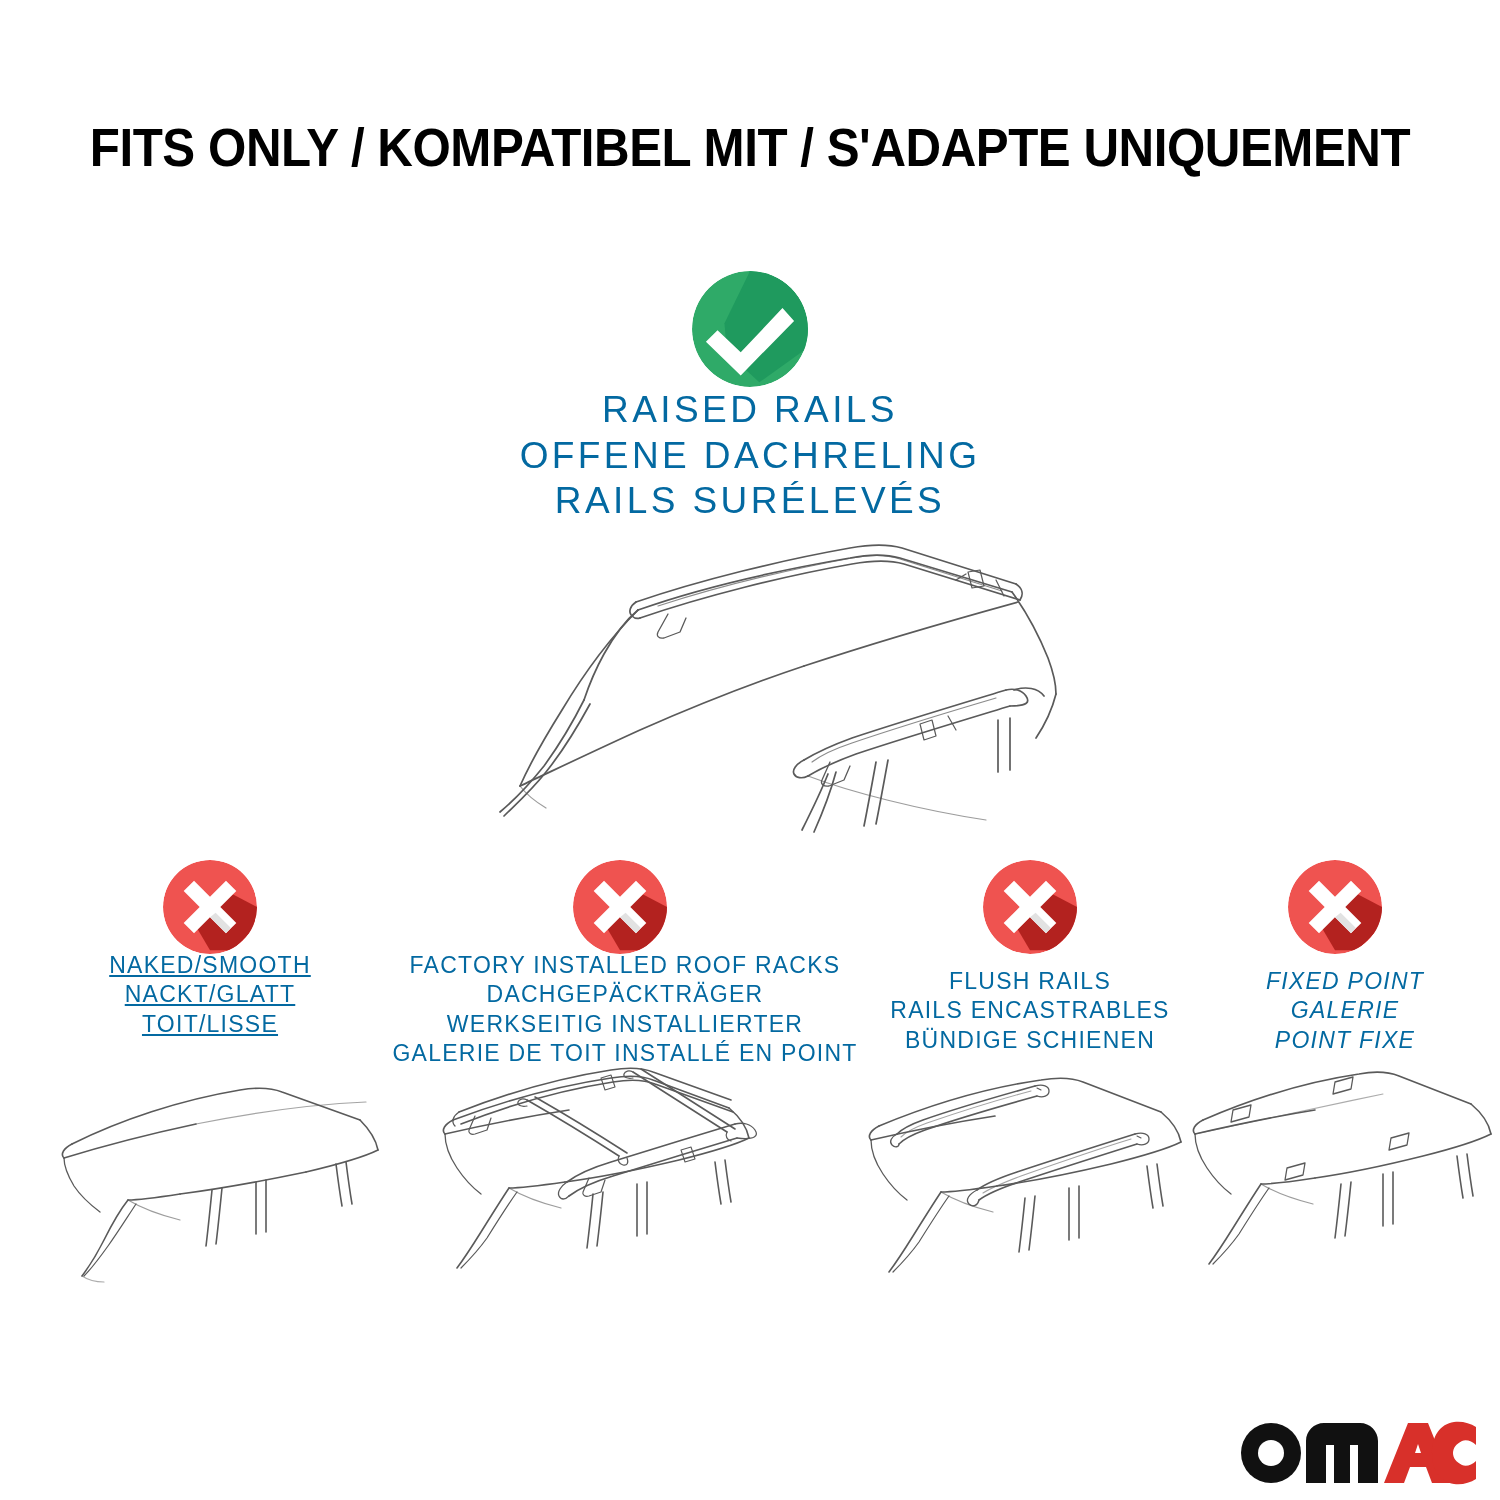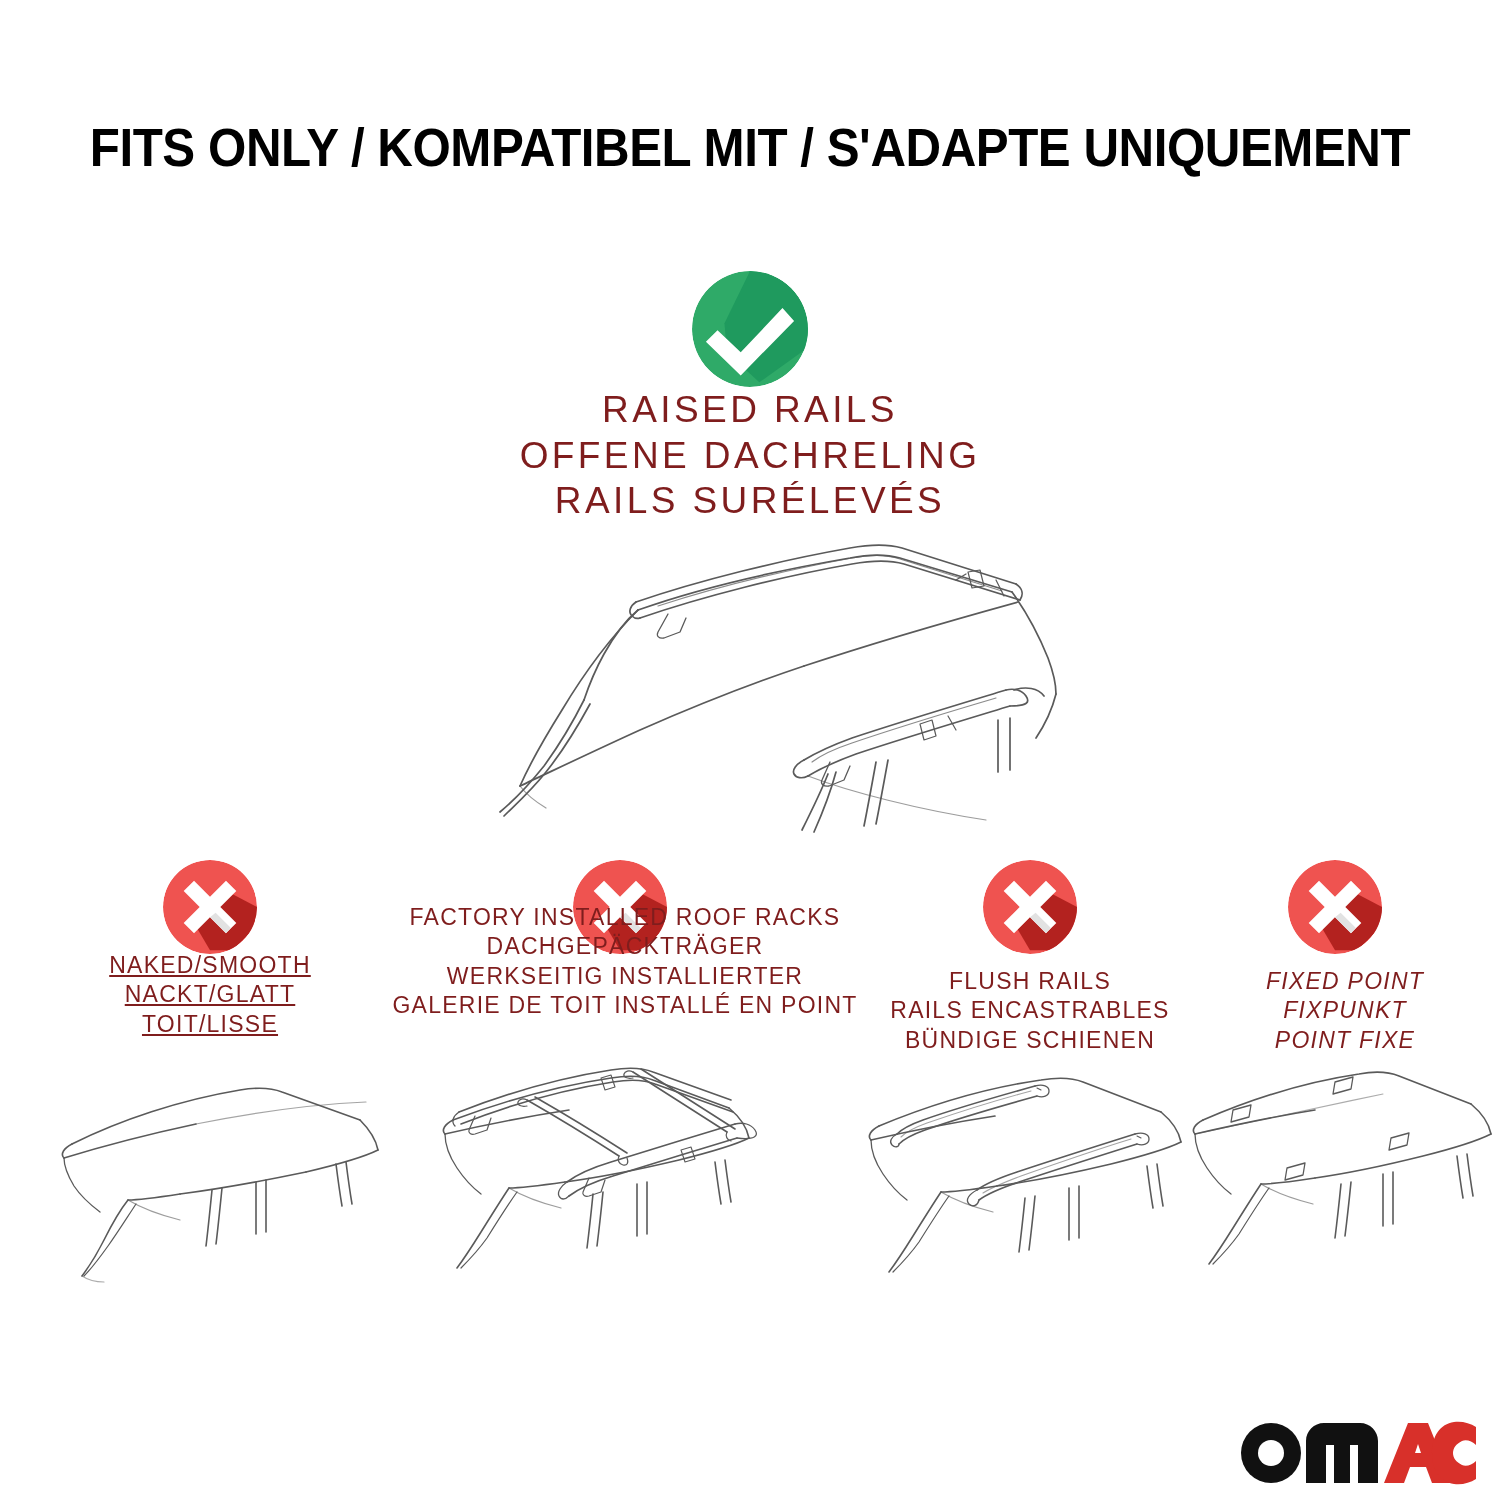--- a/index.html
+++ b/index.html
@@ -32,40 +32,40 @@
   .badge-x.c1{left:163px;top:851px;}
   .badge-x.c2{left:573px;top:851px;}
   .badge-x.c3{left:983px;top:851px;}
   .badge-x.c4{left:1288px;top:851px;}
 
   
   .label{
     position:absolute;
     text-align:center;
     font-weight:400;
-    color:#7f1d1d;
+    color:#0369a1;
     line-height:1.30;
     white-space:nowrap;
   }
   .label .ln{display:block;}
 
   .label-main{
     left:350px;top:378px;width:800px;
     font-size:37px;
     letter-spacing:3.4px;
     line-height:1.23;
   }
 
   .label-sub{
     font-size:23px;
     letter-spacing:1.25px;
     line-height:1.28;
   }
   .label-sub.c1{left:20px;top:942px;width:380px;text-decoration:underline;}
-  .label-sub.c2{left:390px;top:894px;width:470px;}
+  .label-sub.c2{left:390px;top:942px;width:470px;}
   .label-sub.c3{left:855px;top:958px;width:350px;}
   .label-sub.c4{left:1210px;top:958px;width:270px;font-style:italic;}
 
   
   .roof{position:absolute;}
   .roof svg{display:block;width:100%;height:100%;}
 
   .roof-main{left:400px;top:505px;width:700px;height:330px;}
   .roof-s{width:400px;height:230px;top:1055px;}
   .roof-s.c1{left:30px;}
@@ -199,21 +199,21 @@
   </div>
 
   <div class="label label-sub c3">
     <span class="ln">FLUSH RAILS</span>
     <span class="ln">RAILS ENCASTRABLES</span>
     <span class="ln">BÜNDIGE SCHIENEN</span>
   </div>
 
   <div class="label label-sub c4">
     <span class="ln">FIXED POINT</span>
-    <span class="ln">FIXPUNKT</span>
+    <span class="ln">GALERIE</span>
     <span class="ln">POINT FIXE</span>
   </div>
 
   <div class="roof roof-s c1">
     <svg viewBox="0 0 400 230" fill="none" stroke="#5a5a5a" stroke-width="1.6" stroke-linecap="round" stroke-linejoin="round">
       <path d="M42 80 C90 56 150 36 210 26 C228 23 242 24 252 28 L330 56"></path>
       <path d="M42 80 C34 84 30 90 34 94"></path>
       <path d="M34 94 C60 86 110 72 166 60"></path>
       <path d="M166 60 C226 48 290 40 336 38" stroke-width="1.2" opacity=".55"></path>
       <path d="M330 56 C340 66 346 76 348 86"></path>

